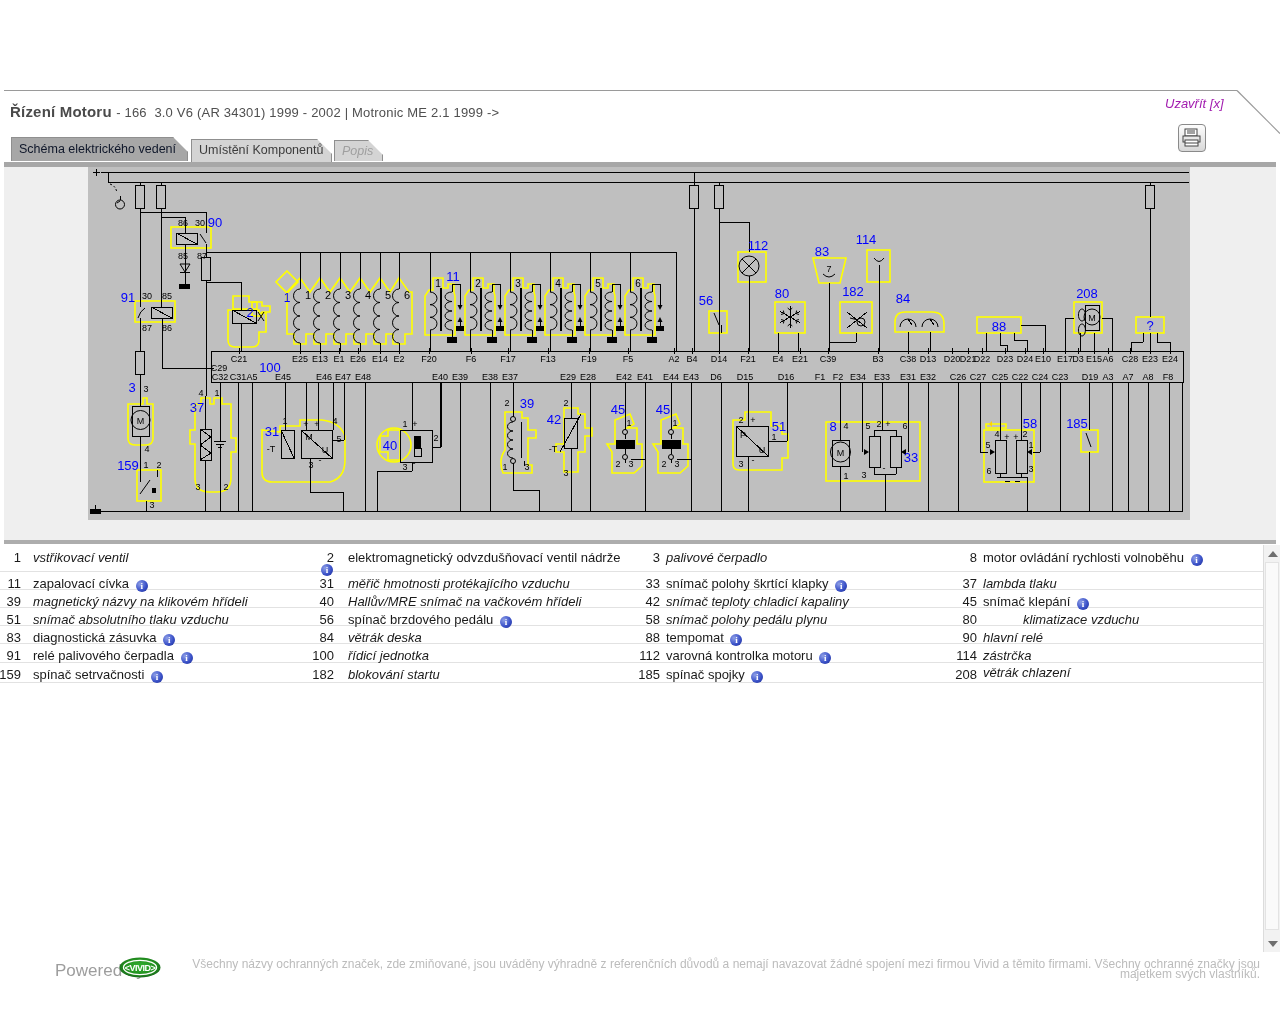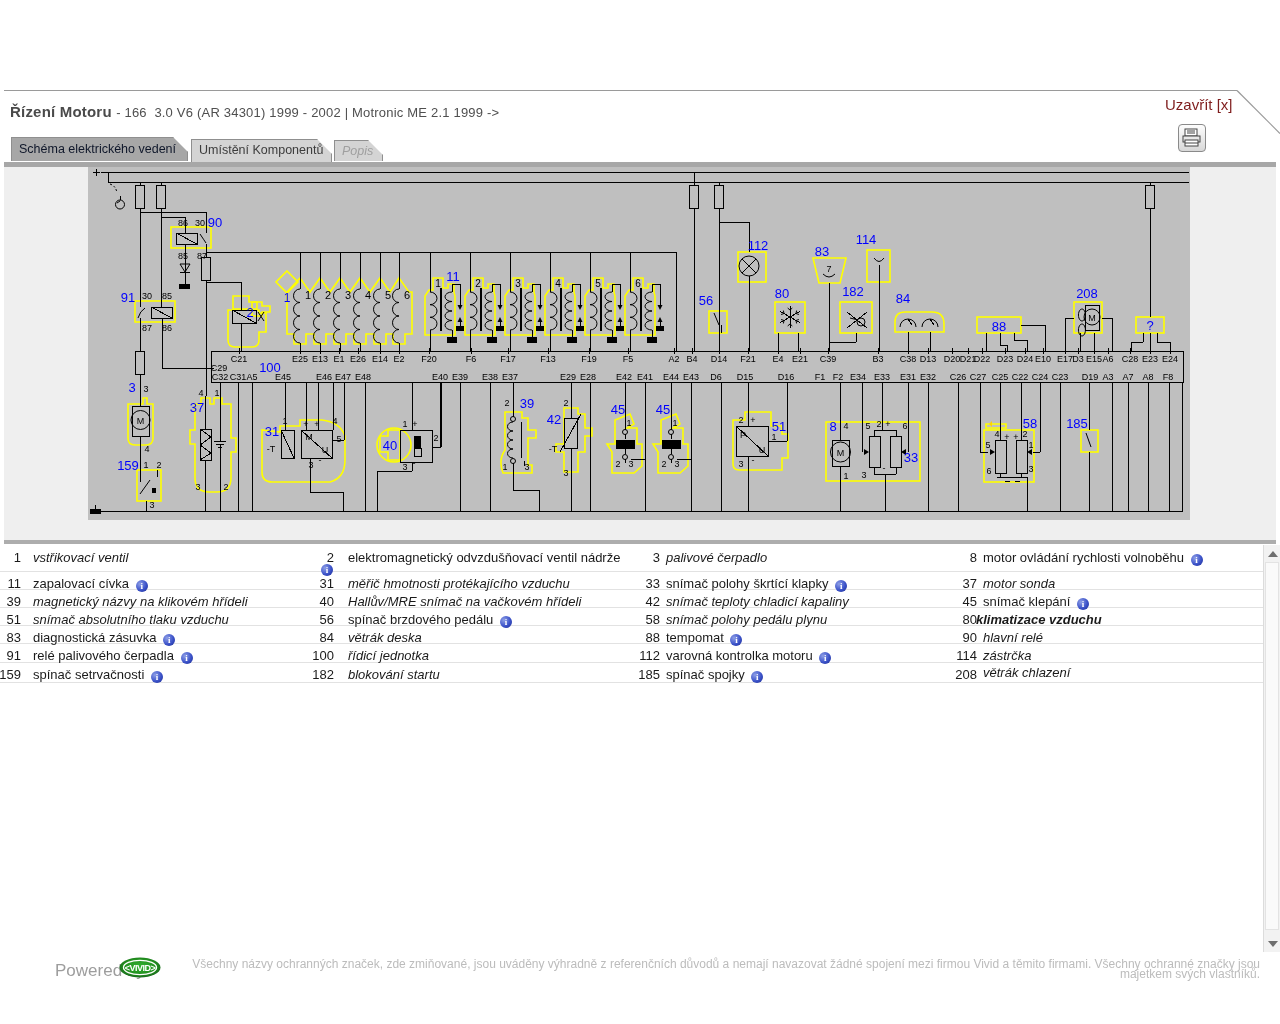--- a/index.html
+++ b/index.html
@@ -1,20 +1,20 @@
 <!DOCTYPE html>
 <html><head>
 <meta charset="utf-8">
 <style>
 * { margin:0; padding:0; box-sizing:border-box; }
 html,body { width:1280px; height:1024px; background:#fff; font-family:"Liberation Sans", sans-serif; overflow:hidden; }
 .abs { position:absolute; }
 #title { left:10px; top:103px; font-size:15px; font-weight:bold; color:#4a4a4a; letter-spacing:0.2px;}
 #subtitle { font-size:13px; font-weight:normal; color:#4f4f4f; }
-#close { left:1165px; top:96px; font-size:15px; color:#7f1d1d; }
+#close { left:1165px; top:96px; font-size:13px; color:#a21caf;font-style:italic; }
 .tab { position:absolute; height:24px; font-size:12.5px; line-height:23px; padding:0 10px 0 7px;
   border:1px solid #8f8f8f; border-bottom:none; white-space:nowrap; overflow:hidden; }
 .cut { clip-path: polygon(0 0, calc(100% - 15px) 0, 100% 15px, 100% 100%, 0 100%); }
 #content { left:4px; top:162px; width:1272px; height:382px; background:#efefef;
   border-top:5px solid #a7a7a7; border-bottom:4px solid #adadad; }
 .lrow { position:absolute; left:0; width:1263px; border-bottom:1px solid #e2e2e2; }
 .lnum { position:absolute; text-align:right; font-size:13px; color:#1a1a1a; }
 .ltxt { position:absolute; font-size:13px; color:#1a1a1a; white-space:nowrap; }
 .info { display:inline-block; width:12px; height:12px; border-radius:50%;
   background:radial-gradient(circle at 4px 4px, #8e9fe6, #3b52c9 55%, #1b2a8e); position:relative; top:1px; margin-left:3px;}
@@ -696,41 +696,41 @@
     <div class="ltxt" style="left:983px;top:7px;">motor ovládání rychlosti volnoběhu <span class="info"><span>i</span></span></div>
   </div>
 <div class="lrow" style="top:572px;height:18px">
     <div class="lnum" style="left:-19px;top:4px;width:40px">11</div>
     <div class="ltxt" style="left:33px;top:4px;">zapalovací cívka <span class="info"><span>i</span></span></div>
     <div class="lnum" style="left:294px;top:4px;width:40px">31</div>
     <div class="ltxt" style="left:348px;top:4px;font-style:italic;">měřič hmotnosti protékajícího vzduchu</div>
     <div class="lnum" style="left:620px;top:4px;width:40px">33</div>
     <div class="ltxt" style="left:666px;top:4px;">snímač polohy škrtící klapky <span class="info"><span>i</span></span></div>
     <div class="lnum" style="left:937px;top:4px;width:40px">37</div>
-    <div class="ltxt" style="left:983px;top:4px;font-style:italic;">motor sonda</div>
+    <div class="ltxt" style="left:983px;top:4px;font-style:italic;">lambda tlaku</div>
   </div>
 <div class="lrow" style="top:590px;height:18px">
     <div class="lnum" style="left:-19px;top:4px;width:40px">39</div>
     <div class="ltxt" style="left:33px;top:4px;font-style:italic;">magnetický názvy na klikovém hřídeli</div>
     <div class="lnum" style="left:294px;top:4px;width:40px">40</div>
     <div class="ltxt" style="left:348px;top:4px;font-style:italic;">Hallův/MRE snímač na vačkovém hřídeli</div>
     <div class="lnum" style="left:620px;top:4px;width:40px">42</div>
     <div class="ltxt" style="left:666px;top:4px;font-style:italic;">snímač teploty chladicí kapaliny</div>
     <div class="lnum" style="left:937px;top:4px;width:40px">45</div>
     <div class="ltxt" style="left:983px;top:4px;">snímač klepání <span class="info"><span>i</span></span></div>
   </div>
 <div class="lrow" style="top:608px;height:18px">
     <div class="lnum" style="left:-19px;top:4px;width:40px">51</div>
     <div class="ltxt" style="left:33px;top:4px;font-style:italic;">snímač absolutního tlaku vzduchu</div>
     <div class="lnum" style="left:294px;top:4px;width:40px">56</div>
     <div class="ltxt" style="left:348px;top:4px;">spínač brzdového pedálu <span class="info"><span>i</span></span></div>
     <div class="lnum" style="left:620px;top:4px;width:40px">58</div>
     <div class="ltxt" style="left:666px;top:4px;font-style:italic;text-align:right;">snímač polohy pedálu plynu</div>
     <div class="lnum" style="left:937px;top:4px;width:40px">80</div>
-    <div class="ltxt" style="left:976px;top:4px;font-style:italic;font-weight:bold;">klimatizace vzduchu</div>
+    <div class="ltxt" style="left:1023px;top:4px;font-style:italic;">klimatizace vzduchu</div>
   </div>
 <div class="lrow" style="top:626px;height:18px">
     <div class="lnum" style="left:-19px;top:4px;width:40px">83</div>
     <div class="ltxt" style="left:33px;top:4px;">diagnostická zásuvka <span class="info"><span>i</span></span></div>
     <div class="lnum" style="left:294px;top:4px;width:40px">84</div>
     <div class="ltxt" style="left:348px;top:4px;font-style:italic;">větrák deska</div>
     <div class="lnum" style="left:620px;top:4px;width:40px">88</div>
     <div class="ltxt" style="left:666px;top:4px;">tempomat <span class="info"><span>i</span></span></div>
     <div class="lnum" style="left:937px;top:4px;width:40px">90</div>
     <div class="ltxt" style="left:983px;top:4px;font-style:italic;">hlavní relé</div>

